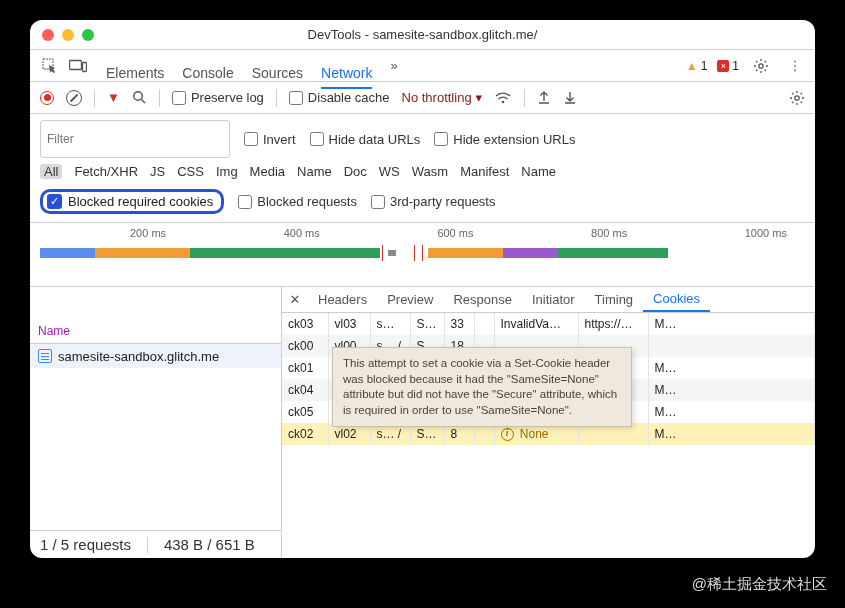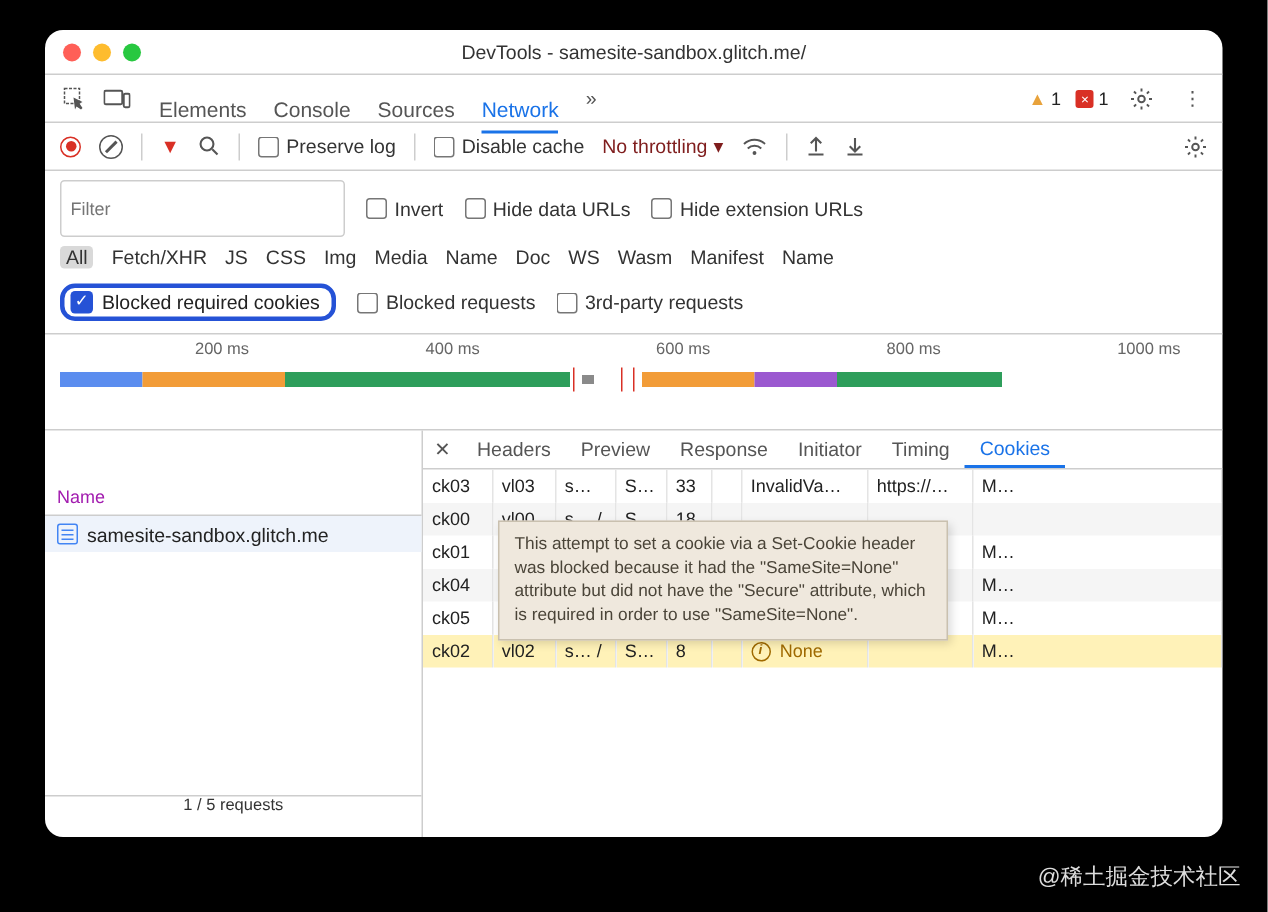--- a/index.html
+++ b/index.html
@@ -121,21 +121,21 @@
   .ruler { position:absolute; top:0; bottom:0; width:1px; background:#d93025; }
 
   
   .main { flex:1; display:flex; min-height:0; }
   .left-pane { width:252px; border-right:1px solid var(--border); display:flex; flex-direction:column; }
   .col-head { height:26px; display:flex; align-items:center; padding:0 8px; border-bottom:1px solid var(--border); font-size:12px; color:#a21caf;margin-top:31px;}
   .req-row { display:flex;align-items:center;gap:6px;height:24px;padding:0 8px;background:#eef3fb;}
   .file-ic{ width:14px;height:14px;border:1px solid #4285f4;border-radius:2px;display:inline-block;position:relative;}
   .file-ic::after{content:"";position:absolute;left:2px;top:3px;right:2px;height:1px;background:#4285f4;box-shadow:0 3px 0 #4285f4,0 6px 0 #4285f4;}
   .left-flex { flex:1; }
-  .status-row { height:28px;border-top:1px solid var(--border);display:flex;align-items:center;gap:16px;padding:0 10px;color:#333;font-size:11px;flex-direction:column;}
+  .status-row { height:28px;border-top:1px solid var(--border);display:flex;align-items:center;gap:16px;padding:0 10px;color:#333;font-size:15px;}
   .status-sep{ width:1px;height:16px;background:var(--border);}
 
   .right-pane { flex:1; display:flex; flex-direction:column; min-width:0;}
   .right-tabs { height:26px;display:flex;align-items:center;border-bottom:1px solid var(--border);font-size:13px;}
   .close-x { width:26px;text-align:center;color:#555;}
   .rtab { padding:0 10px; color:#555; height:100%; display:flex; align-items:center;}
   .rtab.active { color:var(--tab-blue); border-bottom:2px solid var(--tab-blue);}
   .cookies-table { flex:1; position:relative; overflow:hidden;}
   table { border-collapse:collapse; width:100%; font-size:12px; table-layout:fixed;}
   th,td { border-right:1px solid #e4e4e4; padding:3px 6px; text-align:left; white-space:nowrap; overflow:hidden; text-overflow:ellipsis;}

